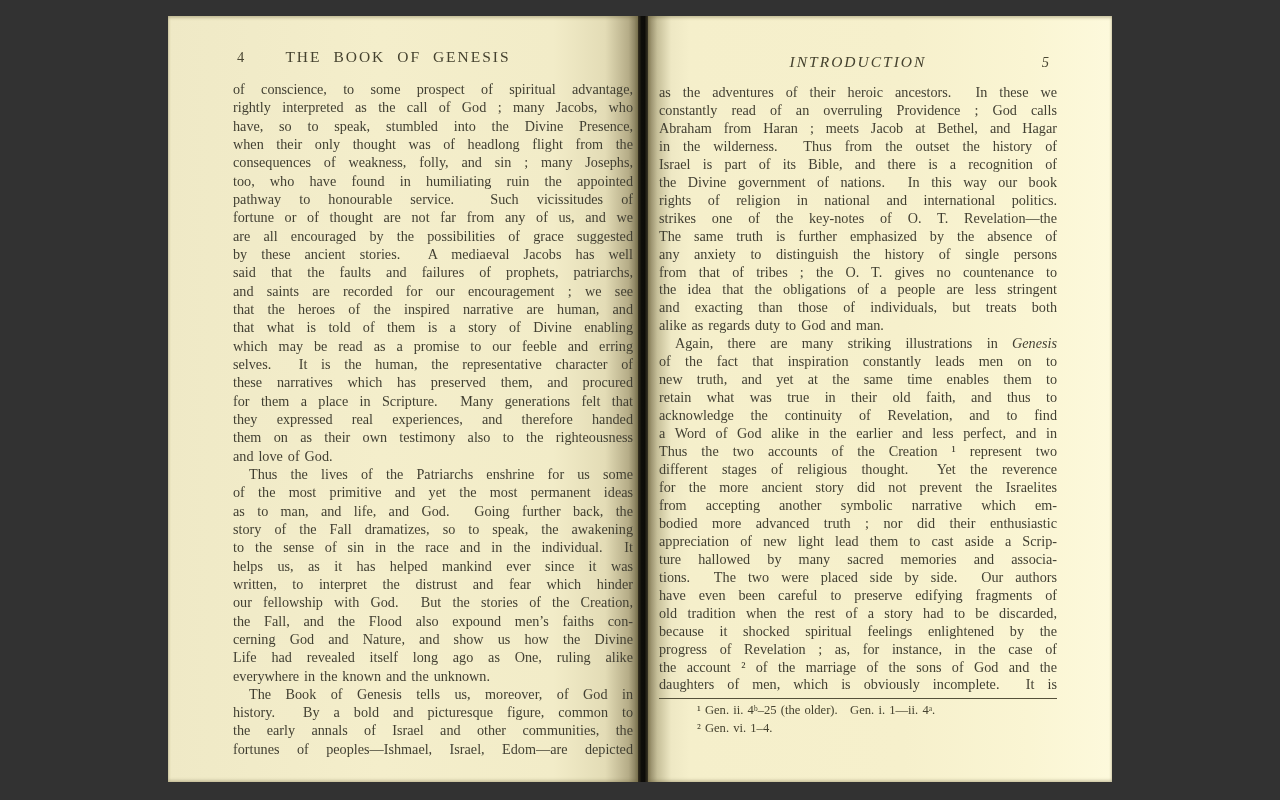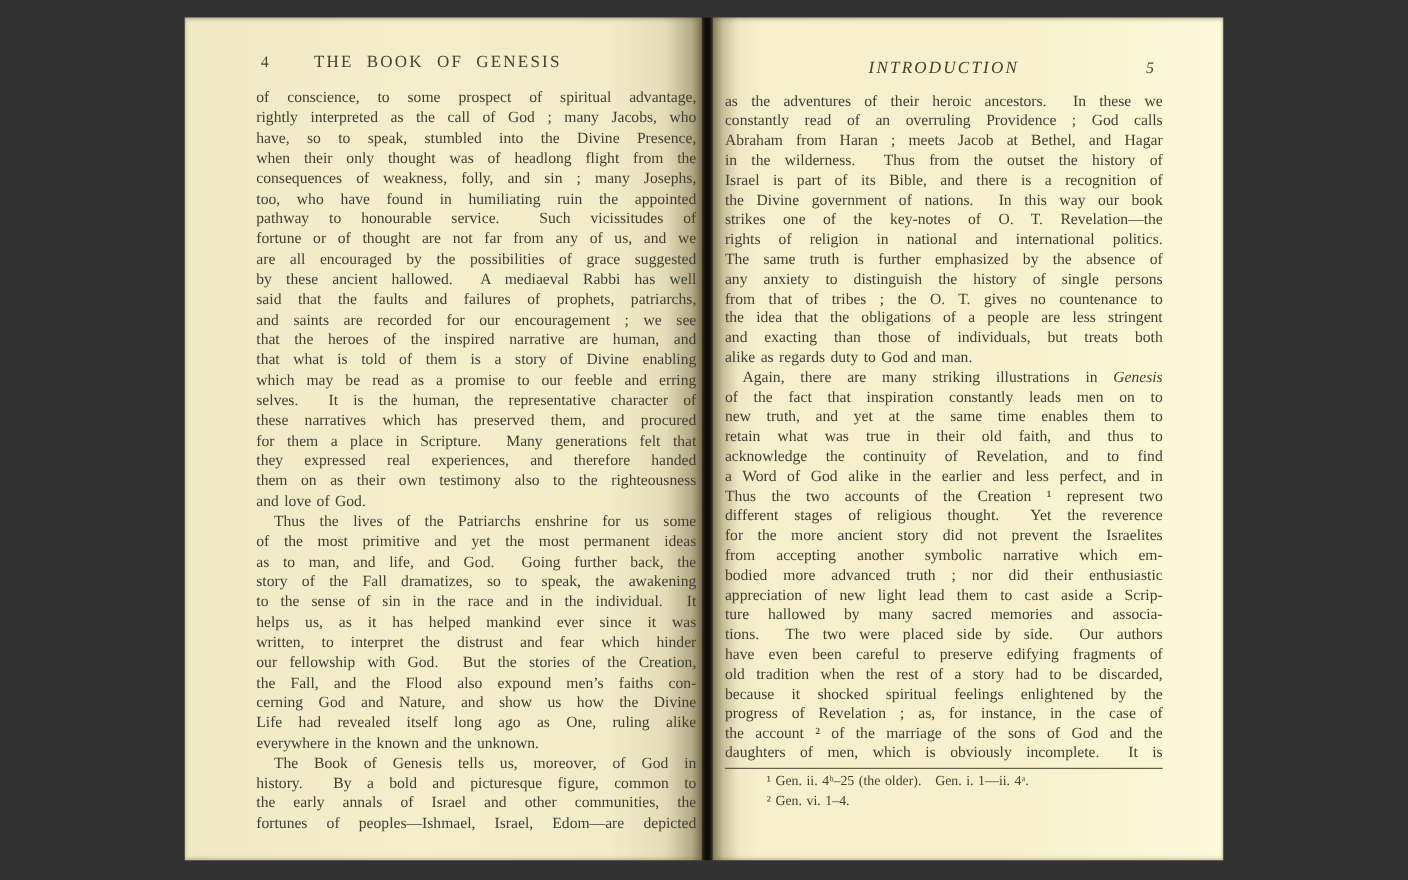--- a/index.html
+++ b/index.html
@@ -55,21 +55,21 @@
         <div class="lines">
             <div class="line">of conscience, to some prospect of spiritual advantage,</div>
             <div class="line">rightly interpreted as the call of God ; many Jacobs, who</div>
             <div class="line">have, so to speak, stumbled into the Divine Presence,</div>
             <div class="line">when their only thought was of headlong flight from the</div>
             <div class="line">consequences of weakness, folly, and sin ; many Josephs,</div>
             <div class="line">too, who have found in humiliating ruin the appointed</div>
             <div class="line">pathway to honourable service.  Such vicissitudes of</div>
             <div class="line">fortune or of thought are not far from any of us, and we</div>
             <div class="line">are all encouraged by the possibilities of grace suggested</div>
-            <div class="line">by these ancient hallowed.  A mediaeval Rabbi has well</div>
+            <div class="line">by these ancient stories.  A mediaeval Jacobs has well</div>
             <div class="line">said that the faults and failures of prophets, patriarchs,</div>
             <div class="line">and saints are recorded for our encouragement ; we see</div>
             <div class="line">that the heroes of the inspired narrative are human, and</div>
             <div class="line">that what is told of them is a story of Divine enabling</div>
             <div class="line">which may be read as a promise to our feeble and erring</div>
             <div class="line">selves.  It is the human, the representative character of</div>
             <div class="line">these narratives which has preserved them, and procured</div>
             <div class="line">for them a place in Scripture.  Many generations felt that</div>
             <div class="line">they expressed real experiences, and therefore handed</div>
             <div class="line">them on as their own testimony also to the righteousness</div>
@@ -102,22 +102,22 @@
           <span class="header-title">INTRODUCTION</span>
           <span class="header-num num-right">5</span>
         </div>
         <div class="lines">
             <div class="line">as the adventures of their heroic ancestors.  In these we</div>
             <div class="line">constantly read of an overruling Providence ; God calls</div>
             <div class="line">Abraham from Haran ; meets Jacob at Bethel, and Hagar</div>
             <div class="line">in the wilderness.  Thus from the outset the history of</div>
             <div class="line">Israel is part of its Bible, and there is a recognition of</div>
             <div class="line">the Divine government of nations.  In this way our book</div>
+            <div class="line">rights of religion in national and international politics.</div>
             <div class="line">strikes one of the key-notes of O. T. Revelation—the</div>
-            <div class="line">rights of religion in national and international politics.</div>
             <div class="line">The same truth is further emphasized by the absence of</div>
             <div class="line">any anxiety to distinguish the history of single persons</div>
             <div class="line">from that of tribes ; the O. T. gives no countenance to</div>
             <div class="line">the idea that the obligations of a people are less stringent</div>
             <div class="line">and exacting than those of individuals, but treats both</div>
             <div class="line last">alike as regards duty to God and man.</div>
             <div class="line indent">Again, there are many striking illustrations in <i>Genesis</i></div>
             <div class="line">of the fact that inspiration constantly leads men on to</div>
             <div class="line">new truth, and yet at the same time enables them to</div>
             <div class="line">retain what was true in their old faith, and thus to</div>

